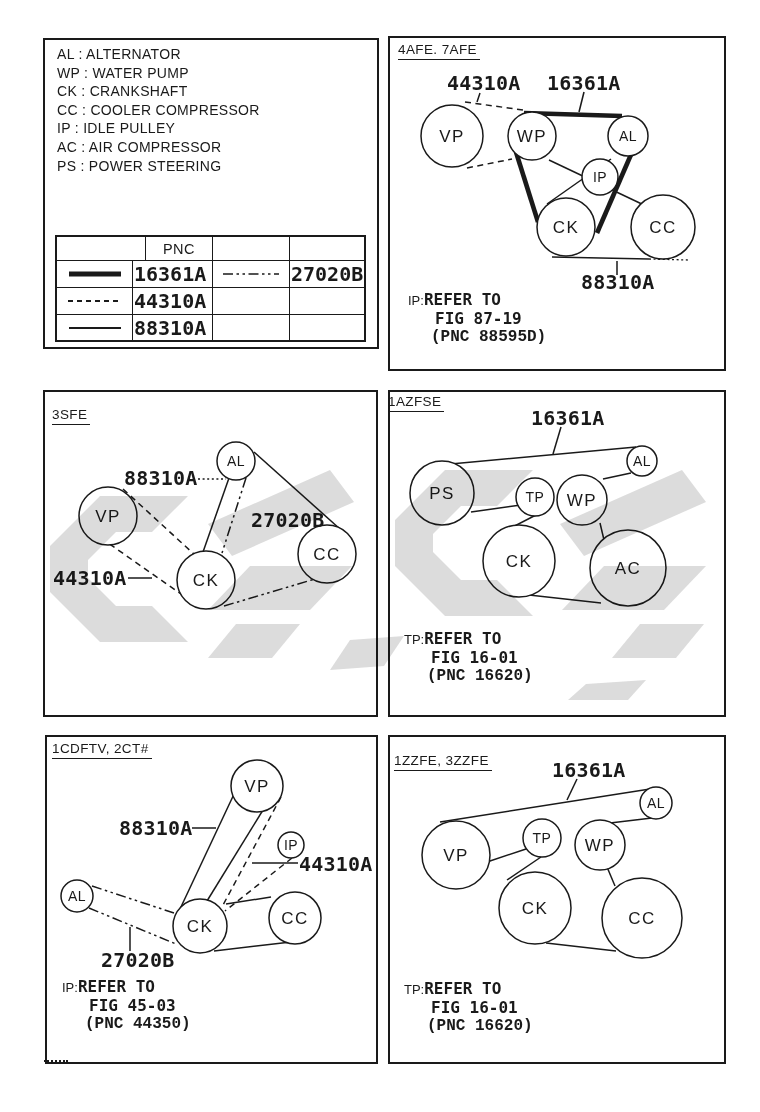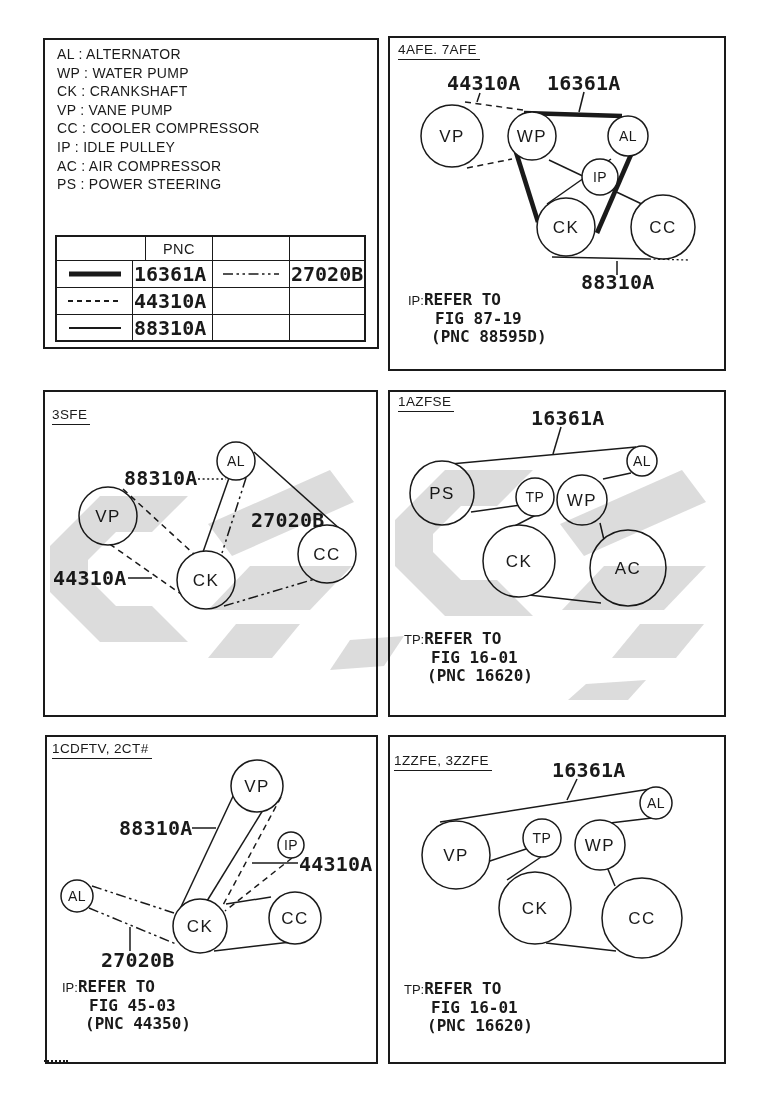--- a/index.html
+++ b/index.html
@@ -9,21 +9,21 @@
   .art{position:absolute;left:0;top:0;z-index:2;pointer-events:none;}
   .wm{position:absolute;left:0;top:0;z-index:4;pointer-events:none;mix-blend-mode:multiply;opacity:.55;}
   .ptitle{position:absolute;z-index:3;font-size:13.5px;letter-spacing:.4px;
           border-bottom:1.4px solid #1a1a1a;padding:0 3px 2px 0;white-space:nowrap;}
   .plabel{position:absolute;z-index:3;font-family:"DejaVu Sans Mono",monospace;font-weight:bold;
           font-size:20px;letter-spacing:.2px;white-space:nowrap;}
   .note{position:absolute;z-index:3;font-family:"DejaVu Sans Mono",monospace;font-weight:bold;
         font-size:16px;line-height:18px;white-space:nowrap;}
   .note .prefix{font-family:Liberation Sans, sans-serif;font-weight:normal;font-size:13px;}
   .note .l2{margin-left:27px;}
-  .note .l3{margin-left:23px;}
+  .note .l3{margin-left:23px;font-family:Liberation Mono, monospace;}
   .legend-list{position:absolute;left:57px;top:45px;z-index:3;font-size:14px;line-height:18.6px;
                letter-spacing:.3px;white-space:nowrap;}
   .sep{white-space:pre;}
   .lg-table{position:absolute;left:55px;top:235px;z-index:3;width:307px;border:2px solid #1a1a1a;
             display:grid;grid-template-columns:75px 80px 77px 75px;grid-template-rows:23px 27px 27px 26px;}
   .tc{box-sizing:border-box;display:flex;align-items:center;overflow:hidden;}
   .tc.bl{border-left:1.5px solid #1a1a1a;}
   .tc.bt{border-top:1.5px solid #1a1a1a;}
   .tc.pnc-h{justify-content:center;font-size:14.5px;letter-spacing:.5px;margin-left:13px;}
   .tc.pnc{font-family:"DejaVu Sans Mono",monospace;font-weight:bold;font-size:20px;padding-left:1px;}
@@ -51,21 +51,20 @@
   <div class="panel" style="left:388px;top:36px;width:334px;height:331px;"></div>
   <div class="panel" style="left:43px;top:390px;width:331px;height:323px;"></div>
   <div class="panel" style="left:388px;top:390px;width:334px;height:323px;"></div>
   <div class="panel" style="left:45px;top:735px;width:329px;height:325px;"></div>
   <div class="panel" style="left:388px;top:735px;width:334px;height:325px;"></div>
 
   <div class="legend-list">
     <div><span>AL</span><span class="sep"> : </span><span>ALTERNATOR</span></div>
     <div><span>WP</span><span class="sep"> : </span><span>WATER PUMP</span></div>
     <div><span>CK</span><span class="sep"> : </span><span>CRANKSHAFT</span></div>
-    <div><span>VP</span><span class="sep"> : </span><span>VANE PUMP</span></div>
     <div><span>CC</span><span class="sep"> : </span><span>COOLER COMPRESSOR</span></div>
     <div><span>IP</span><span class="sep"> : </span><span>IDLE PULLEY</span></div>
     <div><span>AC</span><span class="sep"> : </span><span>AIR COMPRESSOR</span></div>
     <div><span>PS</span><span class="sep"> : </span><span>POWER STEERING</span></div>
   </div>
 
   <div class="lg-table">
     <div class="tc sample"></div>
     <div class="tc bl pnc-h">PNC</div>
     <div class="tc bl"></div>
@@ -98,21 +97,21 @@
           <line class="ln" x1="3" y1="5" x2="55" y2="5" stroke-width="1.8"></line>
         </svg>
       </div>
     <div class="tc bt bl pnc">88310A</div>
     <div class="tc bt bl"></div>
     <div class="tc bt bl"></div>
   </div>
 
   <div class="ptitle" style="left:398px;top:42px;">4AFE. 7AFE</div>
   <div class="ptitle" style="left:52px;top:392px;margin-top:15px;">3SFE</div>
-  <div class="ptitle" style="left:398px;top:394px;">1AZFSE</div>
+  <div class="ptitle" style="left:388px;top:394px;">1AZFSE</div>
   <div class="ptitle" style="left:52px;top:741px;">1CDFTV, 2CT#</div>
   <div class="ptitle" style="left:394px;top:741px;margin-top:12px;">1ZZFE, 3ZZFE</div>
 
   <svg class="art" width="760" height="1112" viewBox="0 0 760 1112">
 
     <g>
       <g class="ln dash">
         <line x1="465" y1="102" x2="523" y2="110"></line>
           <line x1="467" y1="168" x2="512" y2="159"></line>
       </g>

